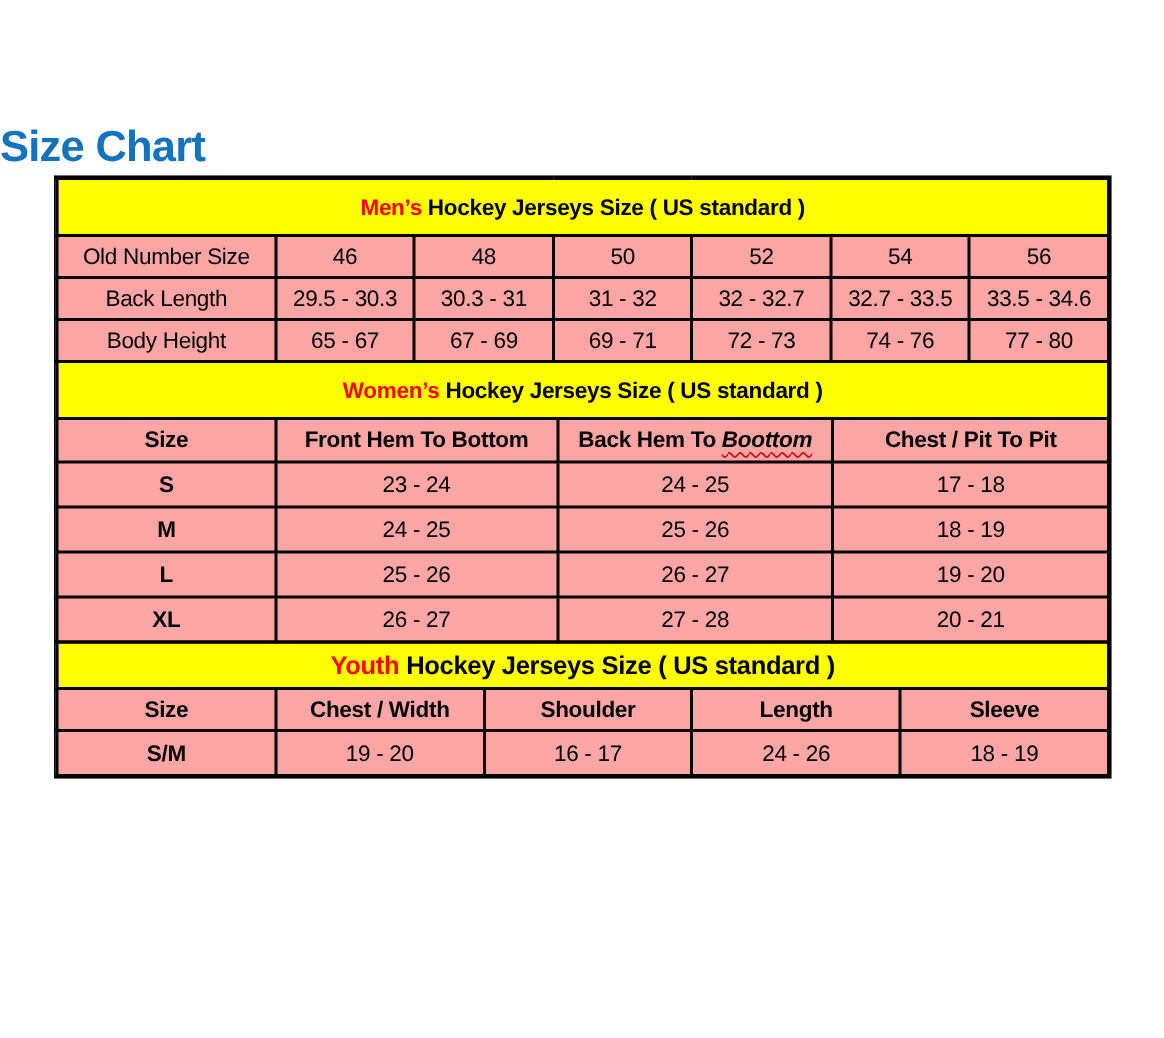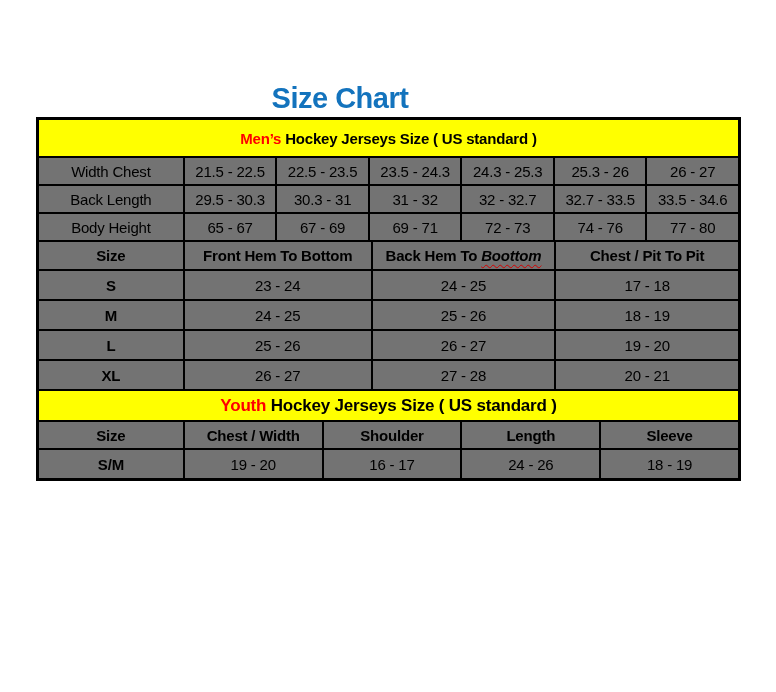--- a/index.html
+++ b/index.html
@@ -14,32 +14,31 @@
     width:776px;height:692px;
     background:#ffffff;
     position:relative;
     overflow:hidden;
     font-family:"Liberation Sans",sans-serif;
     color:var(--ink);
   }
   .page-title{
     position:absolute;
     top:63px;left:0;width:680px;
-    text-align:center;
     font-size:29px;
     font-weight:bold;
     letter-spacing:-0.5px;
     color:var(--title-blue);
   }
   .chart-block{
     position:absolute;
     left:36px;top:117px;
     width:705px;
     border:1px solid var(--ink);
-    background:#737373;
+    background:#fca5a5;
   }
   table.size-table{
     width:100%;
     border-collapse:collapse;
     table-layout:fixed;
   }
   table.size-table + table.size-table{margin-top:-2px;}
   .size-table th,.size-table td{
     border:2px solid var(--ink);
     text-align:center;
@@ -98,27 +97,27 @@
         <col class="c-val">
         <col class="c-val">
     </colgroup>
     <thead>
       <tr>
         <th class="band" colspan="7"><span class="band-accent">Men’s</span><span> Hockey Jerseys Size ( US standard )</span></th>
       </tr>
     </thead>
     <tbody>
         <tr>
-          <td class="row-label">Width Chest</td>
-          <td>21.5 - 22.5</td>
-          <td>22.5 - 23.5</td>
-          <td>23.5 - 24.3</td>
-          <td>24.3 - 25.3</td>
-          <td>25.3 - 26</td>
-          <td>26 - 27</td>
+          <td class="row-label">Old Number Size</td>
+          <td>46</td>
+          <td>48</td>
+          <td>50</td>
+          <td>52</td>
+          <td>54</td>
+          <td>56</td>
         </tr>
         <tr>
           <td class="row-label">Back Length</td>
           <td>29.5 - 30.3</td>
           <td>30.3 - 31</td>
           <td>31 - 32</td>
           <td>32 - 32.7</td>
           <td>32.7 - 33.5</td>
           <td>33.5 - 34.6</td>
         </tr>
@@ -135,20 +134,23 @@
   </table>
 
   <table class="size-table womens">
     <colgroup>
       <col class="c-label">
         <col class="c-w1">
         <col class="c-w2">
         <col class="c-w3">
     </colgroup>
     <thead>
+      <tr>
+        <th class="band" colspan="4"><span class="band-accent">Women’s</span><span> Hockey Jerseys Size ( US standard )</span></th>
+      </tr>
       <tr class="col-hdr">
         <th>Size</th>
         <th>Front Hem To Bottom</th>
         <th><span>Back Hem To </span><span class="misspelled">Boottom</span></th>
         <th>Chest / Pit To Pit</th>
       </tr>
     </thead>
     <tbody>
         <tr>
           <td class="row-label">S</td>

